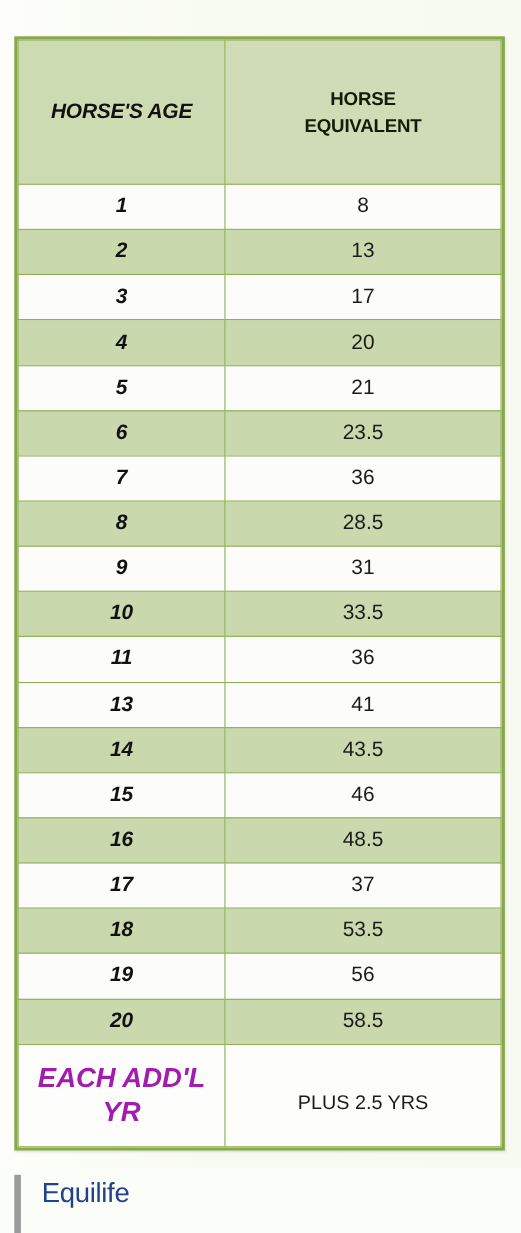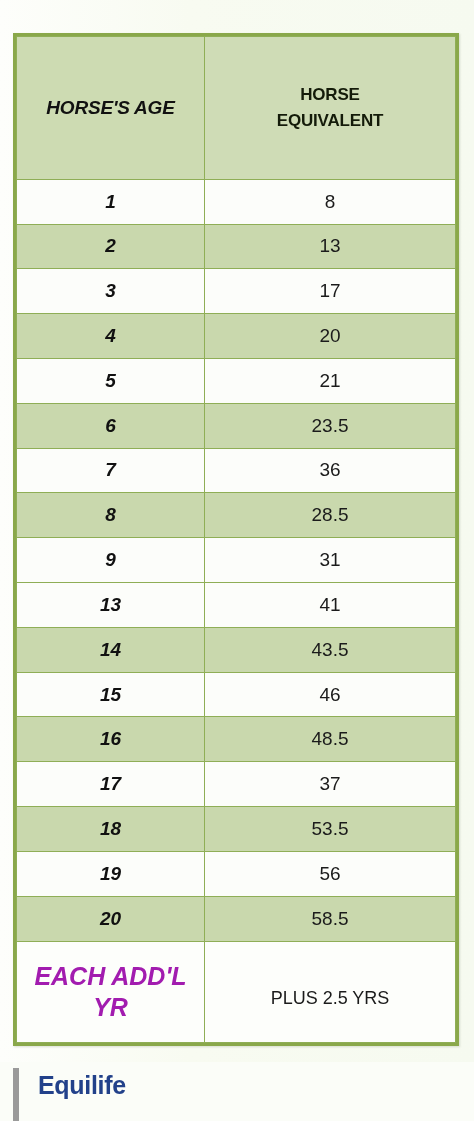--- a/index.html
+++ b/index.html
@@ -132,21 +132,21 @@
     top: 6px;
     width: 6px;
     height: 53px;
     background: #9a9a9a;
   }
   #footer-brand {
     position: absolute;
     left: 38px;
     top: 9px;
     font-size: 25px;
-    font-weight: bold;
+    font-weight: normal;
     color: #22418a;
     letter-spacing: -0.3px;
   }
 </style>
 </head>
 <body>
 
 <div id="page">
 
   <div id="chart-card">
@@ -191,20 +191,28 @@
           <td class="col-eq">36</td>
         </tr>
         <tr class="data-row r-even">
           <td class="col-age">8</td>
           <td class="col-eq">28.5</td>
         </tr>
         <tr class="data-row r-odd">
           <td class="col-age">9</td>
           <td class="col-eq">31</td>
         </tr>
+        <tr class="data-row r-even">
+          <td class="col-age">10</td>
+          <td class="col-eq">33.5</td>
+        </tr>
+        <tr class="data-row r-odd">
+          <td class="col-age">11</td>
+          <td class="col-eq">36</td>
+        </tr>
         <tr class="data-row r-odd">
           <td class="col-age">13</td>
           <td class="col-eq">41</td>
         </tr>
         <tr class="data-row r-even">
           <td class="col-age">14</td>
           <td class="col-eq">43.5</td>
         </tr>
         <tr class="data-row r-odd">
           <td class="col-age">15</td>

